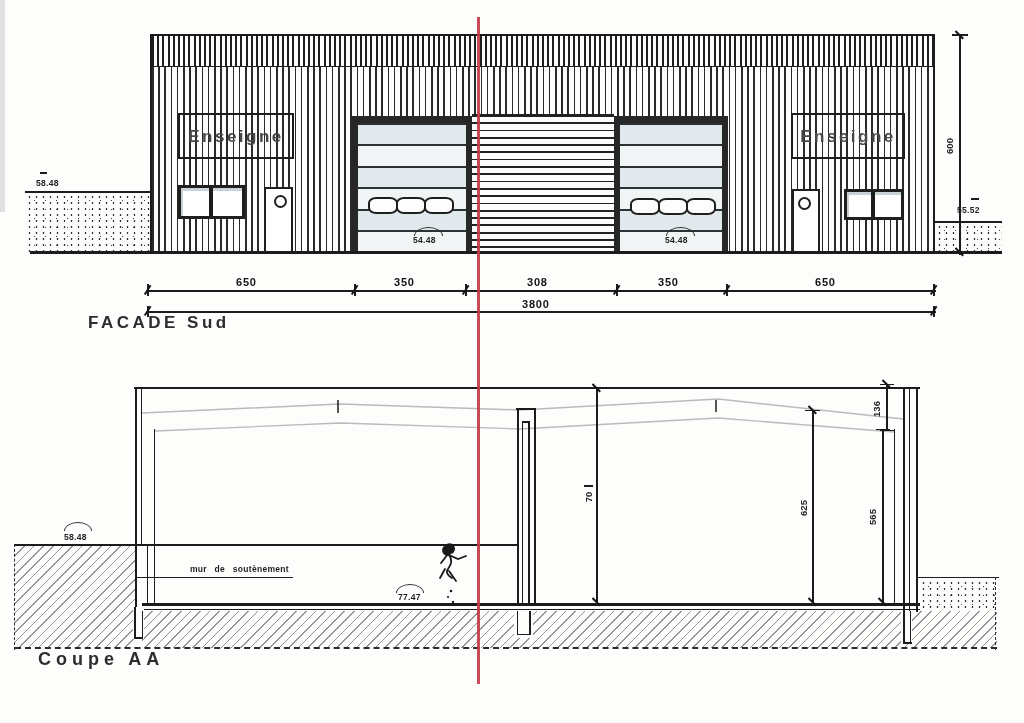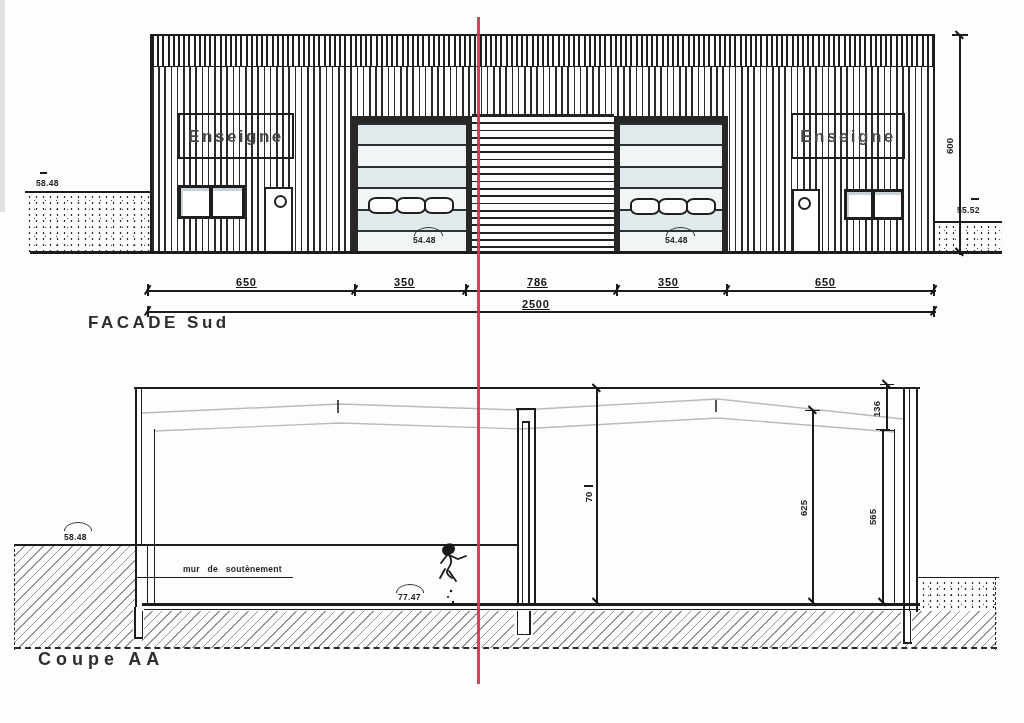--- a/index.html
+++ b/index.html
@@ -22,21 +22,21 @@
         font:700 17px/1 "Liberation Sans",sans-serif;color:#474747;letter-spacing:2.5px;}
   .win{position:absolute;background:#fff;border:3px solid #1f1f1f;box-shadow:inset 2px 3px 0 #c9d2d6;}
   .doorp{position:absolute;background:#fff;border:2.5px solid #1f1f1f;}
   .circ{position:absolute;width:9px;height:9px;border:2px solid #1f1f1f;border-radius:50%;background:#fff;}
   .stip{position:absolute;background-image:
       radial-gradient(circle,#2f2f2f .9px,transparent 1.15px),
       radial-gradient(circle,#3c3c3c .7px,transparent .95px);
       background-size:7px 6px,11px 9px;background-position:1px 1px,4px 3px;}
   .hatch{position:absolute;background:repeating-linear-gradient(135deg,rgba(45,45,45,.5) 0 1.1px,transparent 1.1px 6.8px);}
   .lvl{position:absolute;font:700 8.5px/1 "Liberation Sans",sans-serif;color:#1f1f1f;letter-spacing:.3px;white-space:nowrap;}
-  .dimlbl{position:absolute;font:700 11px/1 "Liberation Sans",sans-serif;color:#141414;letter-spacing:.8px;white-space:nowrap;text-decoration:underline;}
+  .dimlbl{position:absolute;font:700 11px/1 "Liberation Sans",sans-serif;color:#141414;letter-spacing:.8px;white-space:nowrap;}
   .rlbl{position:absolute;width:34px;height:12px;display:flex;align-items:center;justify-content:center;
         font:700 9.5px/1 "Liberation Sans",sans-serif;color:#1f1f1f;transform:rotate(-90deg);white-space:nowrap;}
   .title{position:absolute;font:600 17px/1 "Liberation Sans",sans-serif;color:#2d2d2d;letter-spacing:3.5px;white-space:nowrap;}
   .arc{position:absolute;height:8px;border:1.5px solid #2b2b2b;border-bottom:none;border-radius:50% 50% 0 0/100% 100% 0 0;}
   .tick{position:absolute;width:11px;height:1.6px;background:#161616;}
   .t45{transform:rotate(45deg);} .t60{transform:rotate(-58deg);}
   .redline{position:absolute;background:#c23b4a;opacity:.92;}
 </style>
 </head>
 <body>
@@ -111,30 +111,30 @@
     <div class="ln" style="left:726px;top:284px;width:1.5px;height:12px;"></div>
     <div class="ln" style="left:933px;top:284px;width:1.5px;height:12px;"></div>
     <div class="tick t60" style="left:142px;top:289px;"></div>
     <div class="tick t60" style="left:349px;top:289px;"></div>
     <div class="tick t60" style="left:460px;top:289px;"></div>
     <div class="tick t60" style="left:611px;top:289px;"></div>
     <div class="tick t60" style="left:721px;top:289px;"></div>
     <div class="tick t60" style="left:928px;top:289px;"></div>
     <div class="dimlbl" style="left:236px;top:277px;">650</div>
     <div class="dimlbl" style="left:394px;top:277px;">350</div>
-    <div class="dimlbl" style="left:527px;top:277px;">786</div>
+    <div class="dimlbl" style="left:527px;top:277px;">308</div>
     <div class="dimlbl" style="left:658px;top:277px;">350</div>
     <div class="dimlbl" style="left:815px;top:277px;">650</div>
 
     <div class="ln" style="left:147px;top:311px;width:789px;height:1.5px;"></div>
     <div class="ln" style="left:147px;top:306px;width:1.5px;height:11px;"></div>
     <div class="ln" style="left:933px;top:306px;width:1.5px;height:11px;"></div>
     <div class="tick t60" style="left:142px;top:310px;"></div>
     <div class="tick t60" style="left:928px;top:310px;"></div>
-    <div class="dimlbl" style="left:522px;top:299px;">2500</div>
+    <div class="dimlbl" style="left:522px;top:299px;">3800</div>
 
     <div class="title" style="left:88px;top:314px;">FACADE Sud</div>
   </div>
 
   <div>
 
     <div class="hatch" style="left:15px;top:545px;width:120px;height:103px;"></div>
     <div class="ln" style="left:15px;top:543.5px;width:121px;height:2px;"></div>
     <div class="dash-v" style="left:14px;top:544px;height:106px;"></div>
     <div class="arc" style="left:64px;top:522px;width:26px;"></div>
@@ -148,21 +148,21 @@
       <polyline points="155,431 340,423 520,429 718,418 894,432" fill="none" stroke="#b7bcbf" stroke-width="1.3"></polyline>
       <line x1="338" y1="400" x2="338" y2="413" stroke="#1c1c1c" stroke-width="1.5"></line>
       <line x1="716" y1="400" x2="716" y2="412" stroke="#1c1c1c" stroke-width="1.5"></line>
     </svg>
 
     <div class="ln" style="left:134.5px;top:387px;width:2px;height:220px;"></div>
     <div class="ln" style="left:140.5px;top:389px;width:1.5px;height:156px;"></div>
     <div class="ln" style="left:153.5px;top:429px;width:1.5px;height:175px;"></div>
     <div class="ln" style="left:146.5px;top:545px;width:1.5px;height:59px;"></div>
 
-    <div class="lvl" style="left:183px;top:565px;word-spacing:5px;">mur de soutènement</div>
+    <div class="lvl" style="left:190px;top:565px;word-spacing:5px;">mur de soutènement</div>
     <div class="ln" style="left:137px;top:576.5px;width:156px;height:1.5px;"></div>
 
     <div class="ln" style="left:516px;top:408px;width:20px;height:2px;"></div>
     <div class="ln" style="left:516.5px;top:408px;width:2px;height:196px;"></div>
     <div class="ln" style="left:533.5px;top:408px;width:2px;height:196px;"></div>
     <div class="ln" style="left:521.5px;top:421px;width:8px;height:1.5px;"></div>
     <div class="ln" style="left:521.5px;top:421px;width:1.5px;height:183px;"></div>
     <div class="ln" style="left:528px;top:421px;width:1.5px;height:183px;"></div>
 
     <div class="ln" style="left:915.5px;top:387px;width:2px;height:225px;"></div>

